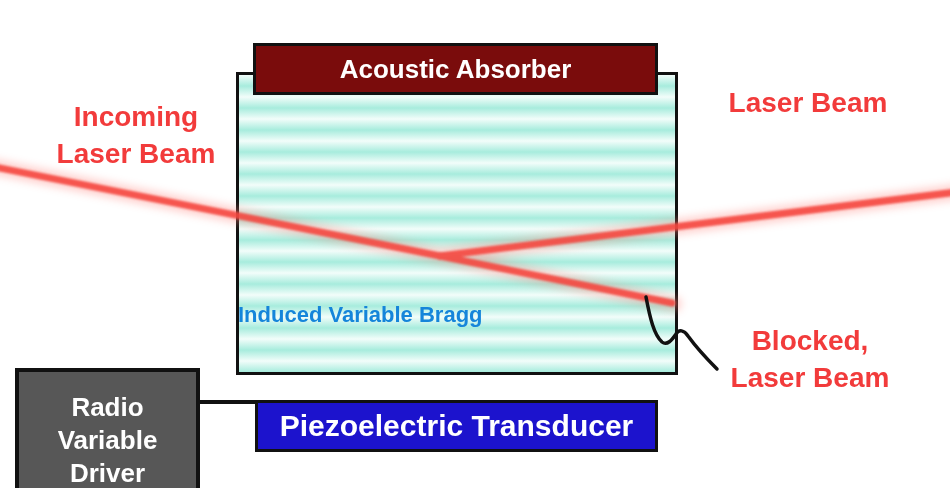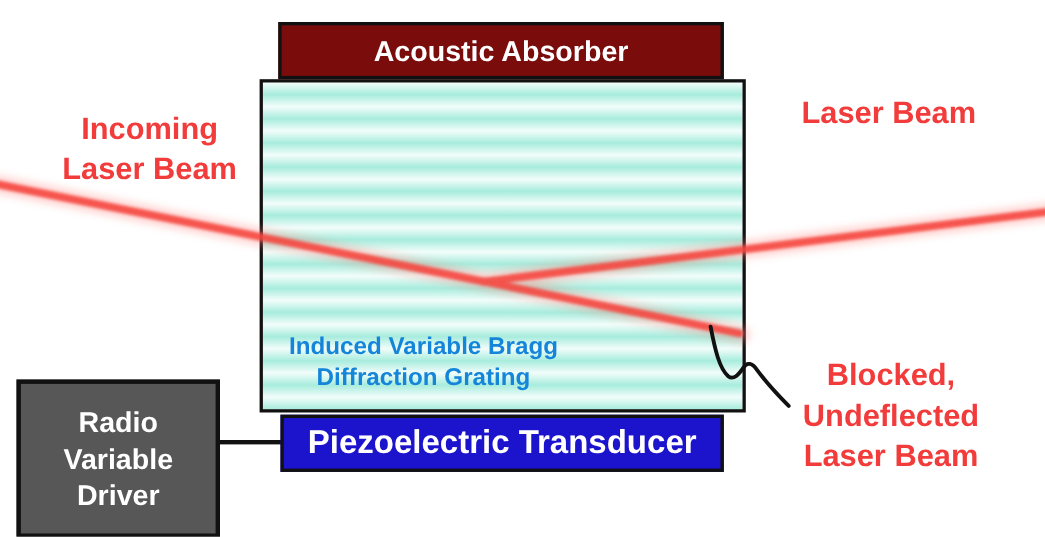--- a/index.html
+++ b/index.html
@@ -3,21 +3,21 @@
 <meta charset="utf-8">
 <style>
   html,body{margin:0;padding:0;background:#fff;}
   #canvas{
     position:relative;width:950px;height:488px;overflow:hidden;
     background:var(--background,#ffffff);
     font-family:"Liberation Sans",sans-serif;
   }
   .box{position:absolute;display:flex;align-items:center;justify-content:center;
        box-sizing:border-box;border:3px solid var(--border_black,#111);
-       color:#fff;font-weight:bold;text-align:center;}
+       color:#fff;font-weight:bold;text-align:center;margin-top:23px;}
   #absorber-box{left:253px;top:20px;width:405px;height:52px;
        background:var(--absorber_fill,#7a0c0c);font-size:26px;z-index:2;}
   #crystal-box{left:236px;top:72px;width:442px;height:303px;
        border:3px solid var(--border_black,#111);box-sizing:border-box;position:absolute;
        background:repeating-linear-gradient(180deg,
          var(--crystal_stripe_light,#f2fdfa) 0px,
          var(--crystal_stripe_dark,#a7ecdd) 11px,
          var(--crystal_stripe_light,#f2fdfa) 22px);
        z-index:1;}
   #transducer-box{left:255px;top:377px;width:403px;height:52px;
@@ -27,21 +27,21 @@
        flex-direction:column;font-size:26px;line-height:33px;z-index:2;}
   #driver-connector{position:absolute;left:198px;top:400px;width:60px;height:4px;
        background:var(--border_black,#111);z-index:1;}
   .red-label{position:absolute;color:var(--label_red,#f23b3b);font-weight:bold;
        font-size:28px;line-height:37px;text-align:center;z-index:4;}
   #incoming-label{left:28px;top:98px;width:216px;}
   #deflected-label{left:700px;top:84px;width:216px;}
   #blocked-label{left:698px;top:322px;width:224px;}
   #grating-label{position:absolute;left:238px;top:301px;width:294px;
        color:var(--grating_text_blue,#1585da);font-weight:bold;
-       font-size:22px;line-height:28px;text-align:center;z-index:4;}
+       font-size:22px;line-height:28px;text-align:left;z-index:4;}
   #beam-layer{position:absolute;left:0;top:0;z-index:3;pointer-events:none;}
 </style>
 </head>
 <body>
 
 <div id="canvas">
 
   <div id="crystal-box"></div>
 
   <div class="box" id="absorber-box">
@@ -90,22 +90,20 @@
     <div>Incoming</div>
     <div>Laser Beam</div>
   </div>
 
   <div class="red-label" id="deflected-label">
     <div>Laser Beam</div>
   </div>
 
   <div class="red-label" id="blocked-label">
     <div>Blocked,</div>
-    <div>Undeflected</div>
     <div>Laser Beam</div>
   </div>
 
   <div id="grating-label">
     <div>Induced Variable Bragg</div>
-    <div>Diffraction Grating</div>
   </div>
 
 </div>
 
 </body></html>

